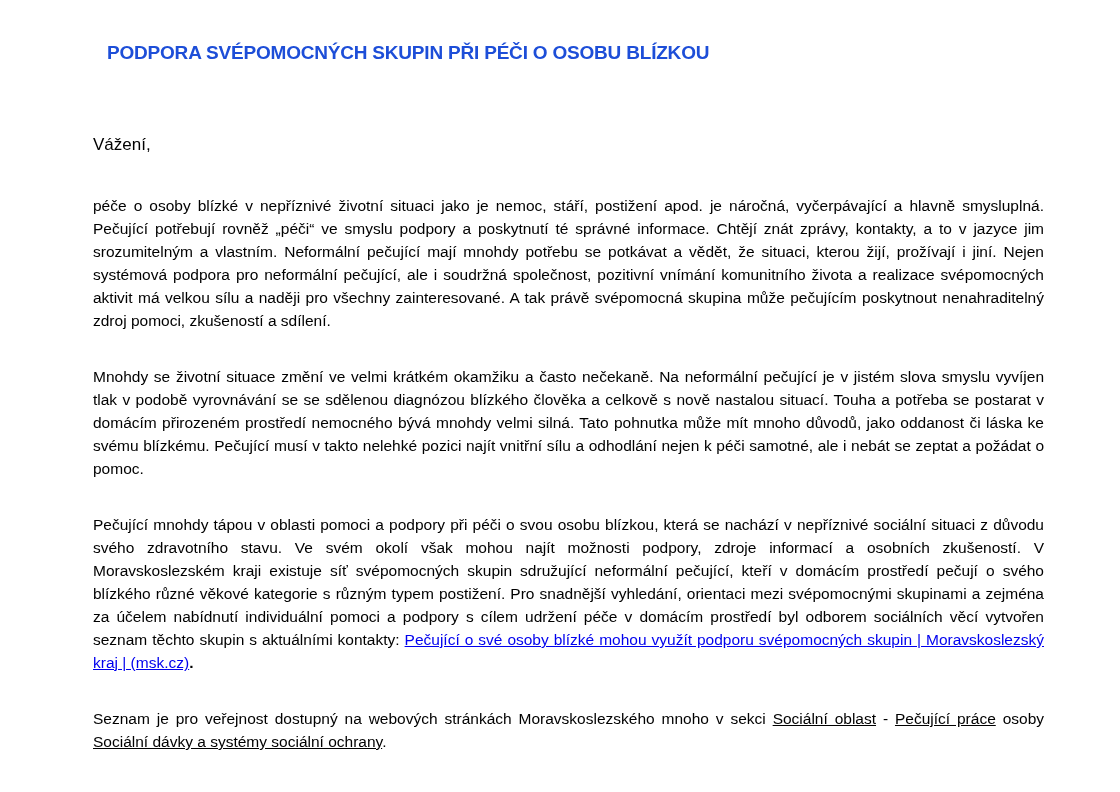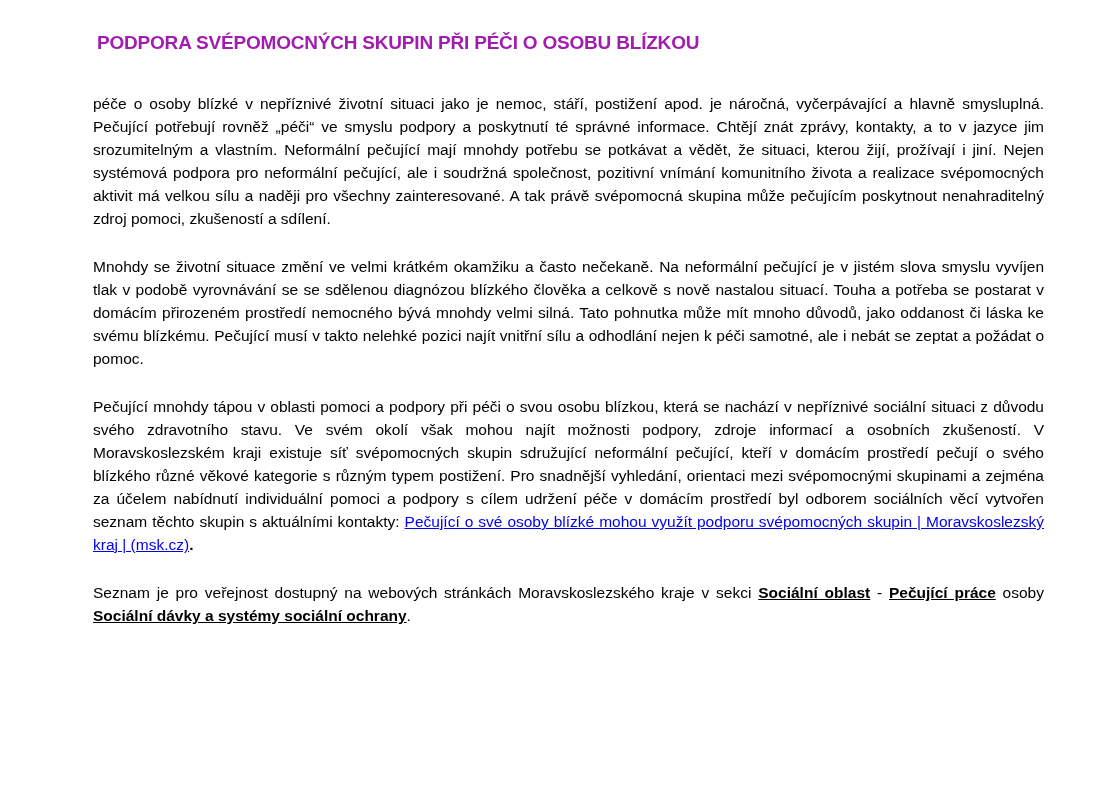--- a/index.html
+++ b/index.html
@@ -12,65 +12,65 @@
     width: 1120px;
     height: 792px;
     background: #ffffff;
     box-sizing: border-box;
     padding: 28px 76px 0 93px;
     font-family: "Liberation Sans", "DejaVu Sans", sans-serif;
     color: #000000;
     overflow: hidden;
   }
   h1.doc-title {
-    margin: 4px;
+    margin: 14px;
     font-size: 19px;
     line-height: 22px;
     font-weight: bold;
     letter-spacing: -0.2px;
-    color: #a21caf;
+    color: #1d4ed8;
     font-family: "Liberation Sans", sans-serif;
   }
   p.salutation {
     margin: 70px 0 0 0;
     font-size: 17px;
     line-height: 22px;
   }
   p.body {
     margin: 0 0 0 0;
     font-size: 15.5px;
     line-height: 23px;
     text-align: justify;
     text-justify: inter-word;
   }
   p.body.first { margin-top: 38px; }
-  p.body + p.body { margin-top: 25px; }
+  p.body + p.body { margin-top: 33px; }
   a.doc-link {
     color: #0000ee;
     text-decoration: underline;
     cursor: pointer;
   }
   .bold-period {
     font-weight: bold;
     color: #000000;
   }
   .u-term {
     text-decoration: underline;
-    font-weight: bold;
   }
 </style>
 </head>
 <body>
 
 <div class="page">
 
   <h1 class="doc-title">PODPORA SVÉPOMOCNÝCH SKUPIN PŘI PÉČI O OSOBU BLÍZKOU</h1>
 
+  <p class="salutation">Vážení,</p>
 
   <p class="body first">péče o osoby blízké v nepříznivé životní situaci jako je nemoc, stáří, postižení apod. je náročná, vyčerpávající a hlavně smysluplná. Pečující potřebují rovněž „péči“ ve smyslu podpory a poskytnutí té správné informace. Chtějí znát zprávy, kontakty, a to v jazyce jim srozumitelným a vlastním. Neformální pečující mají mnohdy potřebu se potkávat a vědět, že situaci, kterou žijí, prožívají i jiní. Nejen systémová podpora pro neformální pečující, ale i soudržná společnost, pozitivní vnímání komunitního života a realizace svépomocných aktivit má velkou sílu a naději pro všechny zainteresované. A tak právě svépomocná skupina může pečujícím poskytnout nenahraditelný zdroj pomoci, zkušeností a sdílení.</p>
 
   <p class="body">Mnohdy se životní situace změní ve velmi krátkém okamžiku a často nečekaně. Na neformální pečující je v jistém slova smyslu vyvíjen tlak v podobě vyrovnávání se se sdělenou diagnózou blízkého člověka a celkově s nově nastalou situací. Touha a potřeba se postarat v domácím přirozeném prostředí nemocného bývá mnohdy velmi silná. Tato pohnutka může mít mnoho důvodů, jako oddanost či láska ke svému blízkému. Pečující musí v takto nelehké pozici najít vnitřní sílu a odhodlání nejen k péči samotné, ale i nebát se zeptat a požádat o pomoc.</p>
 
   <p class="body"><span>Pečující mnohdy tápou v oblasti pomoci a podpory při péči o svou osobu blízkou, která se nachází v nepříznivé sociální situaci z důvodu svého zdravotního stavu. Ve svém okolí však mohou najít možnosti podpory, zdroje informací a osobních zkušeností. V Moravskoslezském kraji existuje síť svépomocných skupin sdružující neformální pečující, kteří v domácím prostředí pečují o svého blízkého různé věkové kategorie s různým typem postižení. Pro snadnější vyhledání, orientaci mezi svépomocnými skupinami a zejména za účelem nabídnutí individuální pomoci a podpory s cílem udržení péče v domácím prostředí byl odborem sociálních věcí vytvořen seznam těchto skupin s aktuálními kontakty: </span><a class="doc-link" href="#">Pečující o své osoby blízké mohou využít podporu svépomocných skupin | Moravskoslezský kraj | (msk.cz)</a><span class="bold-period">.</span></p>
 
-  <p class="body"><span>Seznam je pro veřejnost dostupný na webových stránkách Moravskoslezského kraje v sekci </span><span class="u-term">Sociální oblast</span><span> - </span><span class="u-term">Pečující práce</span><span> osoby </span><span class="u-term">Sociální dávky a systémy sociální ochrany</span><span>.</span></p>
+  <p class="body"><span>Seznam je pro veřejnost dostupný na webových stránkách Moravskoslezského mnoho v sekci </span><span class="u-term">Sociální oblast</span><span> - </span><span class="u-term">Pečující práce</span><span> osoby </span><span class="u-term">Sociální dávky a systémy sociální ochrany</span><span>.</span></p>
 
 </div>
 
 </body></html>

